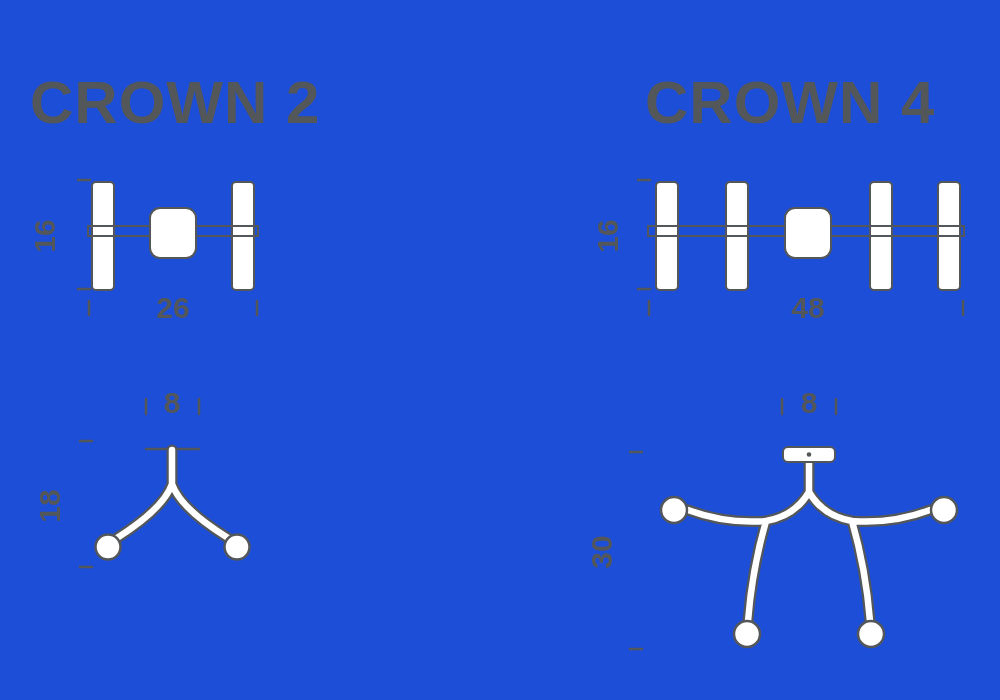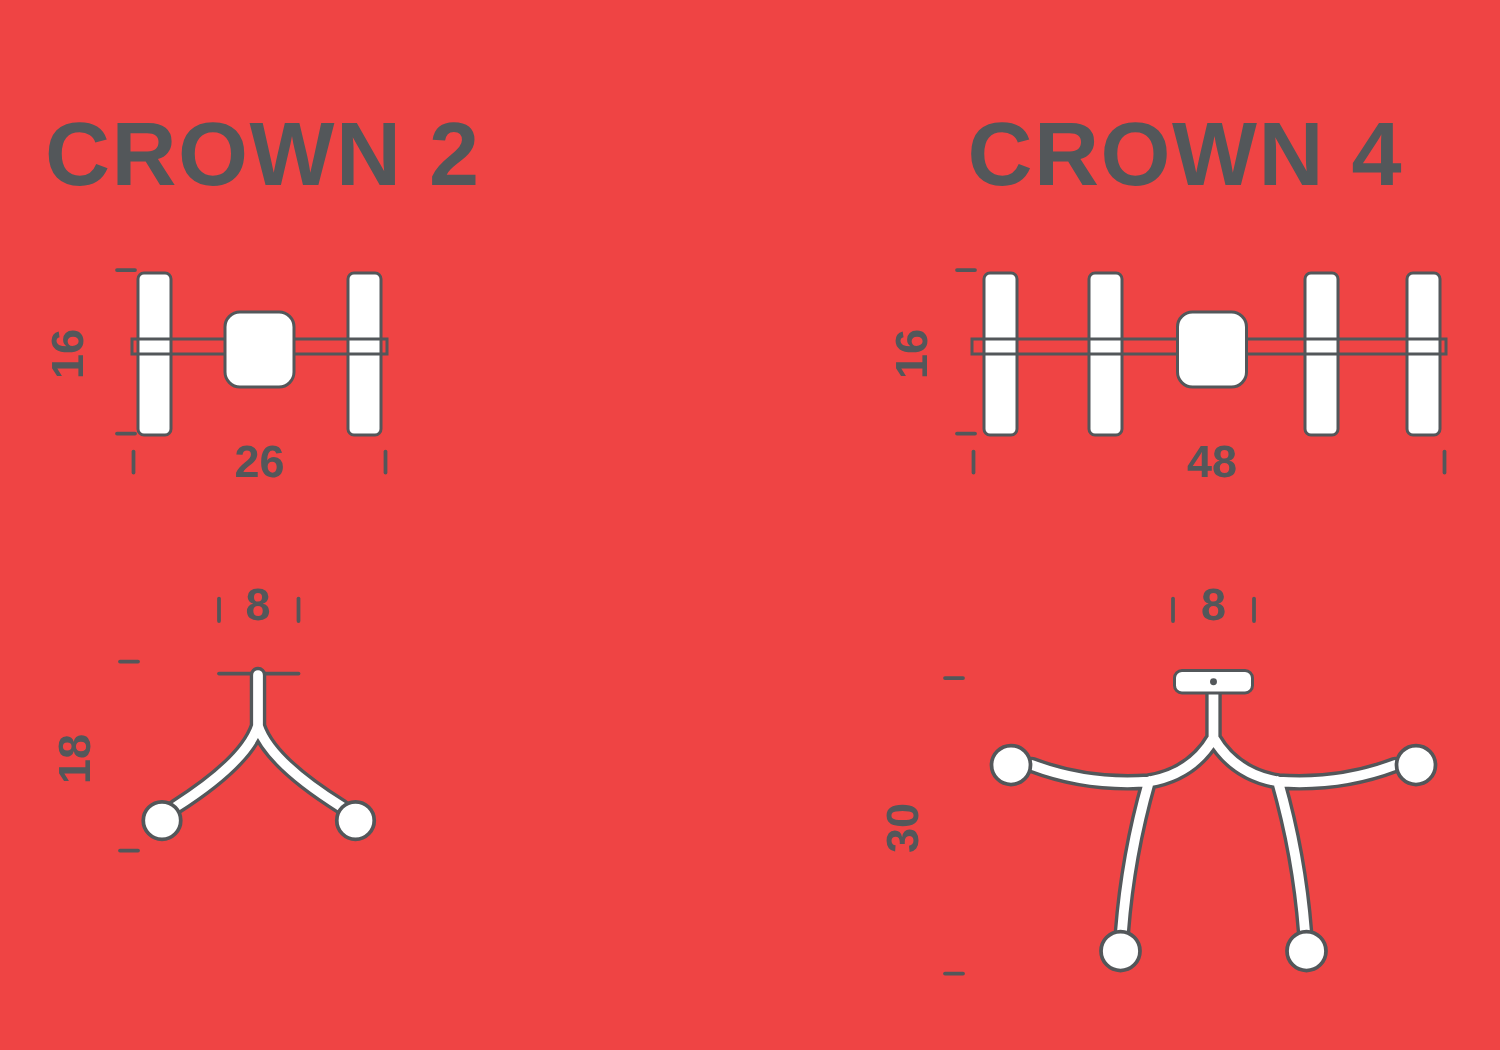--- a/index.html
+++ b/index.html
@@ -1,21 +1,21 @@
 <!DOCTYPE html>
 <html style="--line: #53575a;"><head>
 <meta charset="utf-8">
 <style>
   :root { --line: #53575a; }
   html, body { margin: 0; padding: 0; background: #ffffff; }
   .canvas {
     position: relative;
     width: 1000px;
     height: 700px;
-    background: #ef4444;
+    background: #1d4ed8;
     overflow: hidden;
     font-family: "Liberation Sans", sans-serif;
     text-decoration: underline;
   }
   svg { position: absolute; left: 0; top: 0; }
   .title {
     font-family: "Liberation Sans", sans-serif;
     font-weight: bold;
     font-size: 60px;
     letter-spacing: 1px;

